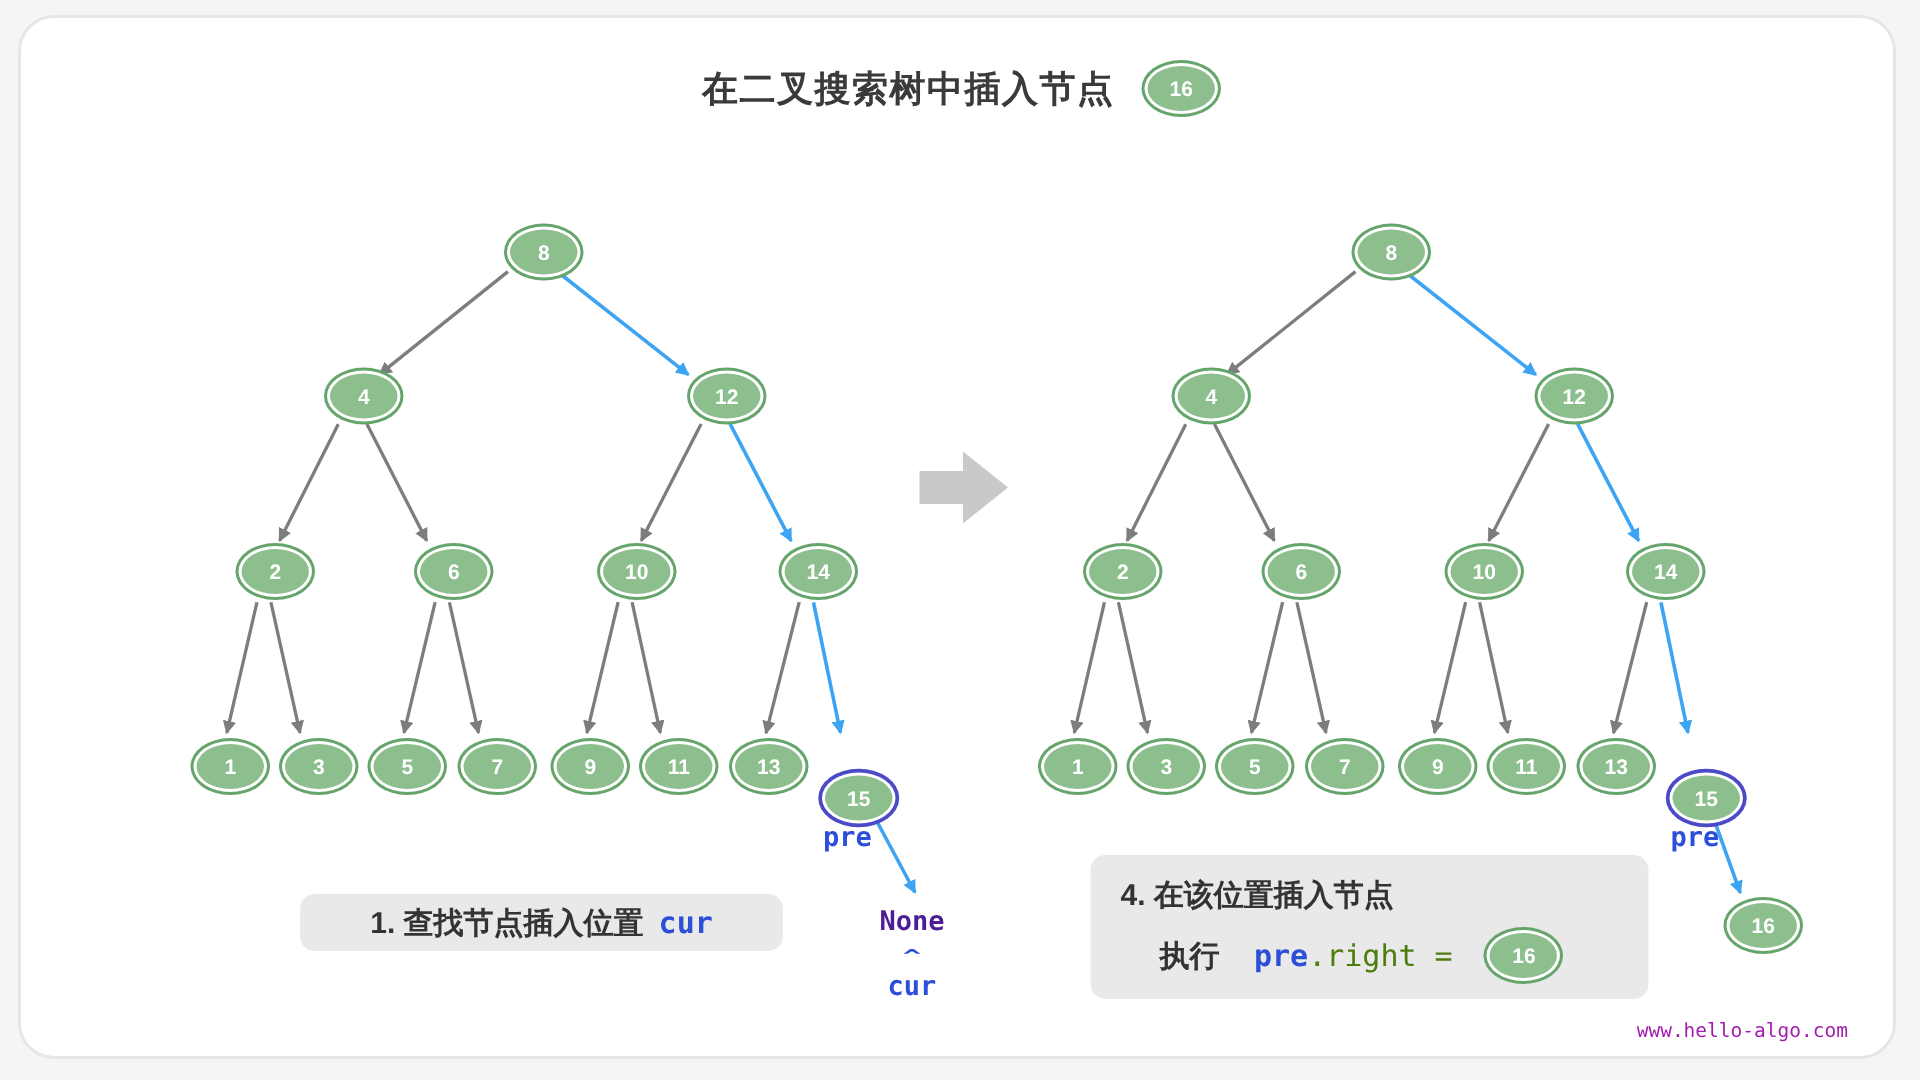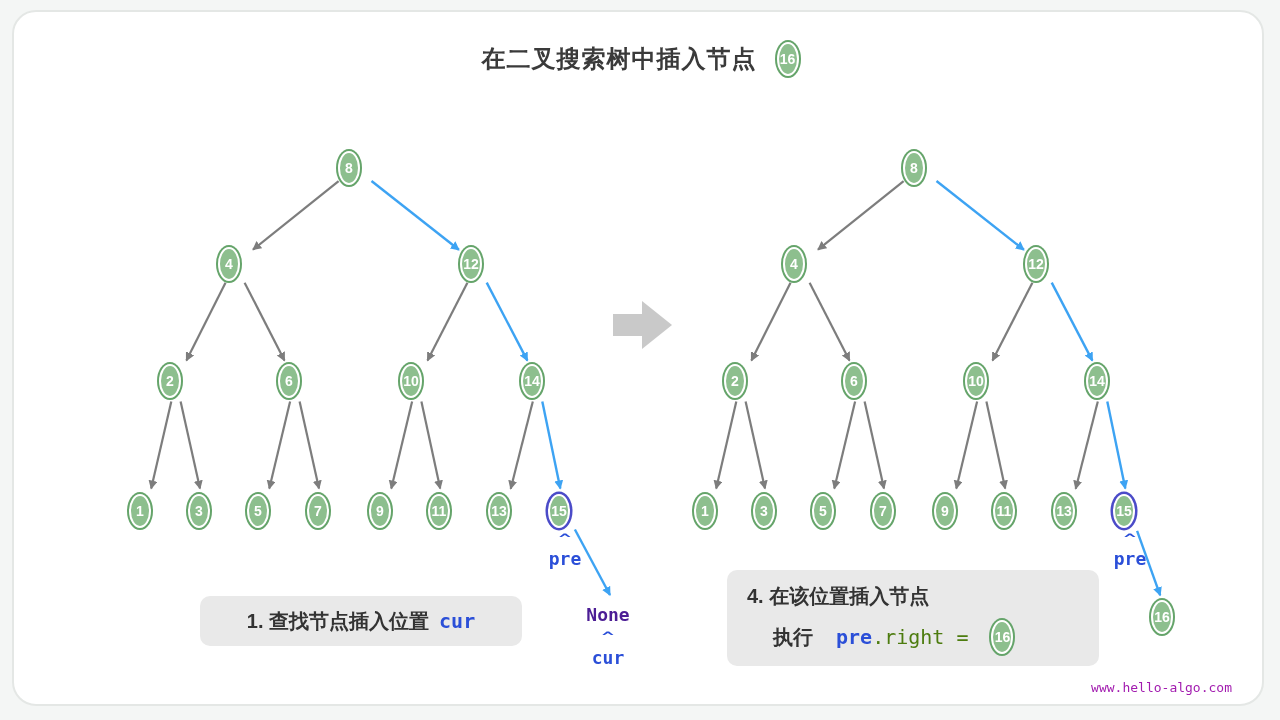--- a/index.html
+++ b/index.html
@@ -2,33 +2,33 @@
 <html><head>
 <meta charset="utf-8">
 <style>
   html,body{margin:0;padding:0;}
   body{background:#f4f6f5;font-family:"Liberation Sans",sans-serif;}
   .canvas{position:relative;width:1280px;height:720px;background:#f4f6f5;overflow:hidden;}
   .card{position:absolute;left:12px;top:10px;width:1252px;height:696px;background:#ffffff;
         border:2px solid #e4e7e5;border-radius:24px;box-sizing:border-box;}
   .edges{position:absolute;left:0;top:0;z-index:1;pointer-events:none;}
 
-  .circle{width:22px;height:34px;border-radius:50%;background:#8dbf8e;border:2px solid #fff;
+  .circle{width:49px;height:34px;border-radius:50%;background:#8dbf8e;border:2px solid #fff;
           box-shadow:0 0 0 2px #65a46a;color:#fff;display:inline-flex;align-items:center;
           justify-content:center;font:700 14px "Liberation Sans",sans-serif;box-sizing:border-box;
           flex:0 0 auto;}
   .node-abs{position:absolute;z-index:3;}
-  .ring-pre{box-shadow:0 0 0 2.5px #4b4bc8;}
+  .ring-pre{box-shadow:0 0 0 2.5px #4b4bc8;margin-top:21px;}
 
   .title-row{position:absolute;left:0;top:42px;width:100%;display:flex;justify-content:center;
              align-items:center;gap:20px;z-index:2;}
   .title-text{font:700 24px "Liberation Sans",sans-serif;color:#3a3a3a;letter-spacing:1px;}
 
   .caption{position:absolute;background:#e9e9e9;border-radius:10px;z-index:2;color:#333;}
-  .caption1{left:200px;top:596px;width:322px;height:50px;display:flex;align-items:center;
+  .caption1{left:200px;top:596px;width:322px;height:38px;display:flex;align-items:center;
             justify-content:center;gap:10px;font:700 20px "Liberation Sans",sans-serif;}
   .caption2{left:727px;top:570px;width:372px;height:96px;padding:13px 20px;box-sizing:border-box;
             font:700 20px "Liberation Sans",sans-serif;}
   .caption2 .line2{display:flex;align-items:center;gap:23px;margin:10px 0 0 26px;}
 
   .code{font:700 20px "DejaVu Sans Mono",monospace;color:#2b4fd8;}
   .code-gray{font:400 20px "DejaVu Sans Mono",monospace;color:#4d7c0f;}
 
   .mono-label{position:absolute;transform:translateX(-50%);font:700 18px "DejaVu Sans Mono",monospace;
               color:#2b4fd8;z-index:2;white-space:nowrap;}

